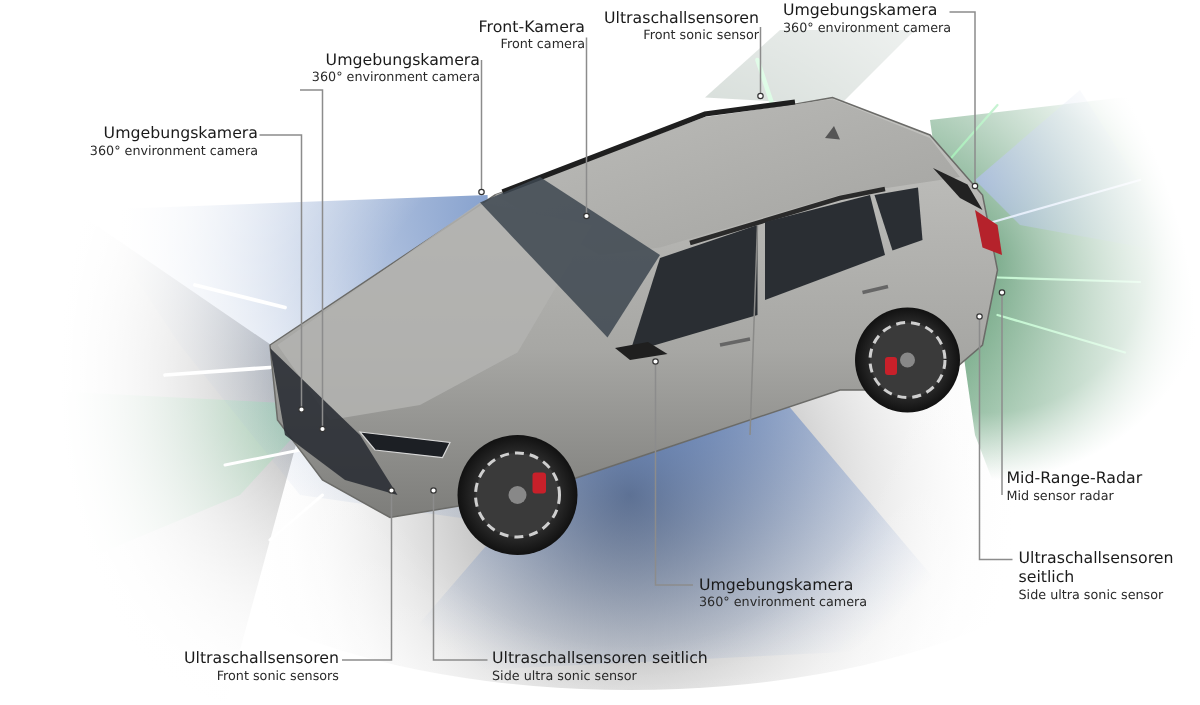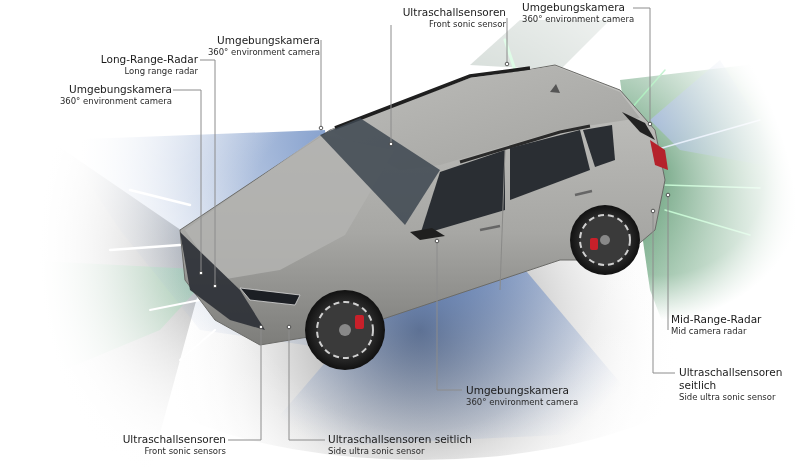--- a/index.html
+++ b/index.html
@@ -181,49 +181,49 @@
     <circle cx="201" cy="273" r="1.8"></circle>
     <circle cx="668" cy="195" r="1.8"></circle>
     <circle cx="653" cy="211" r="1.8"></circle>
     <circle cx="437" cy="241" r="1.8"></circle>
     <circle cx="261" cy="327" r="1.8"></circle>
     <circle cx="289" cy="327" r="1.8"></circle>
   </g>
 </svg>
 
 
+<div class="label right" style="left:300px; top:12px; width:90px;">
+  <span class="de">Front-Kamera</span>
+  <span class="en">Front camera</span>
+</div>
 
 <div class="label right" style="left:395px; top:6px; width:111px;">
   <span class="de">Ultraschallsensoren</span>
   <span class="en">Front sonic sensor</span>
 </div>
 
 <div class="label left" style="left:522px; top:1px; width:120px;">
   <span class="de">Umgebungskamera</span>
   <span class="en">360° environment camera</span>
 </div>
 
 <div class="label right" style="left:200px; top:34px; width:120px;">
   <span class="de">Umgebungskamera</span>
   <span class="en">360° environment camera</span>
 </div>
 
-<div class="label right" style="left:90px; top:53px; width:108px;">
-  <span class="de">Long-Range-Radar</span>
-  <span class="en">Long range radar</span>
-</div>
 
 <div class="label right" style="left:30px; top:83px; width:142px;">
   <span class="de">Umgebungskamera</span>
   <span class="en">360° environment camera</span>
 </div>
 
 <div class="label left" style="left:671px; top:313px; width:120px;">
   <span class="de">Mid-Range-Radar</span>
-  <span class="en">Mid camera radar</span>
+  <span class="en">Mid sensor radar</span>
 </div>
 
 <div class="label left" style="left:679px; top:366px; width:110px; white-space:normal;">
   <span class="de" style="width:95px;">Ultraschallsensoren seitlich</span>
   <span class="en">Side ultra sonic sensor</span>
 </div>
 
 <div class="label left" style="left:466px; top:384px; width:140px;">
   <span class="de">Umgebungskamera</span>
   <span class="en">360° environment camera</span>

